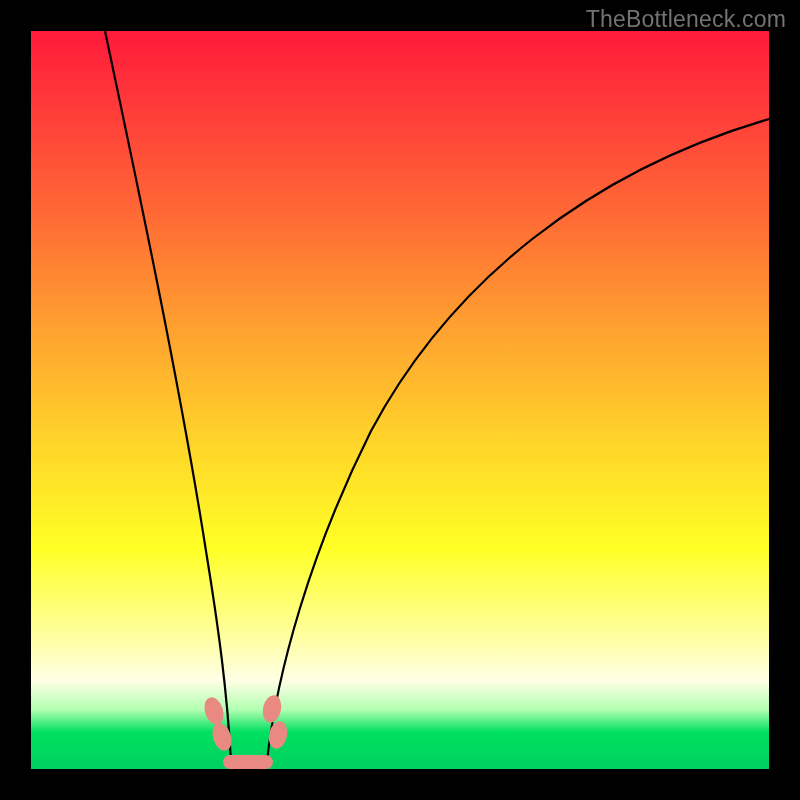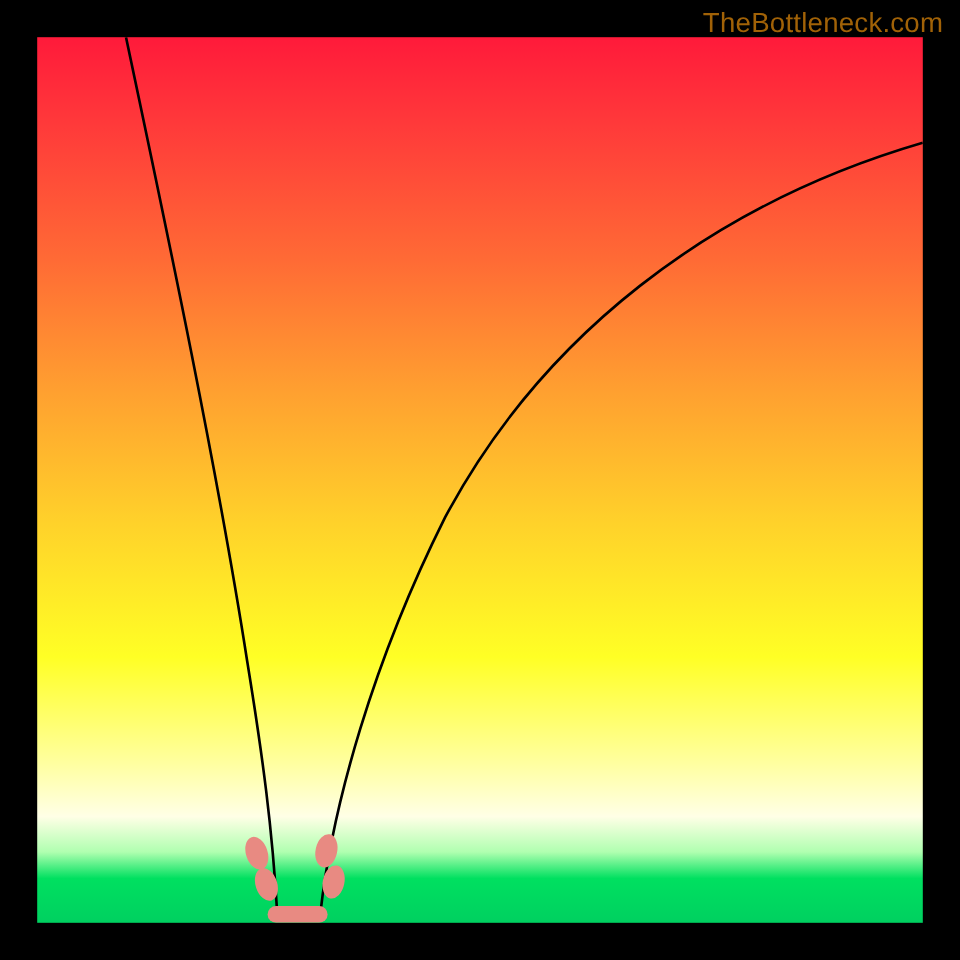--- a/index.html
+++ b/index.html
@@ -28,21 +28,21 @@
       #ffffe6 88%,
       #b0ffb0 92%,
       #00e060 95%,
       #00d060 100%
     );
   }
   .watermark {
     position: absolute;
     top: 6px;
     right: 14px;
-    color: #a16207;
+    color: #737373;
     font-size: 23px;
     font-weight: 500;
     letter-spacing: 0.2px;
   }
   svg.curves {
     position: absolute;
     left: 0;
     top: 0;
     width: 738px;
     height: 738px;

